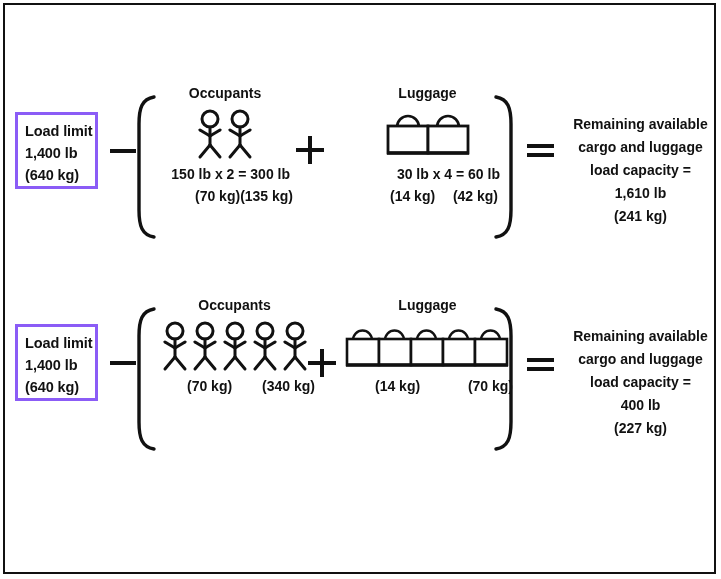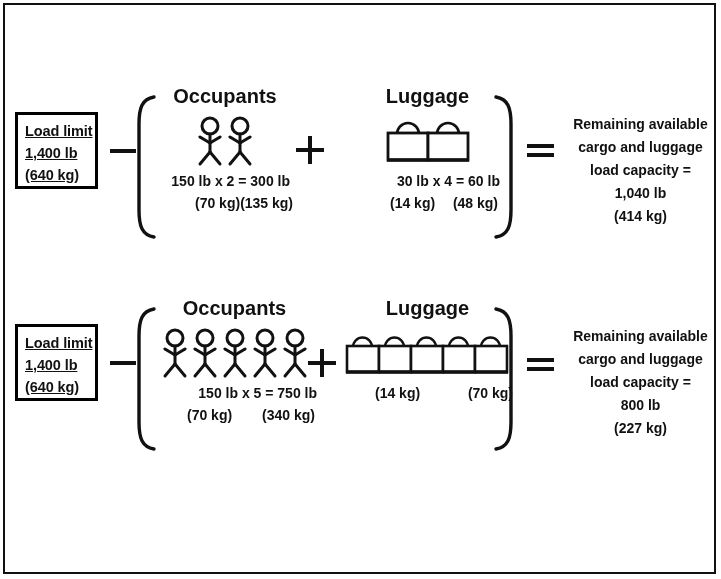--- a/index.html
+++ b/index.html
@@ -34,29 +34,28 @@
   #row-1 { top: 85px; height: 165px; }
   #row-2 { top: 297px; height: 165px; }
 
   
   .load-box {
     position: absolute;
     left: 15px;
     top: 27px;
     width: 83px;
     height: 77px;
-    border: 3px solid #000000;
+    border: 3px solid #8b5cf6;
     box-sizing: border-box;
     padding: 5px 0 0 7px;
     font-size: 14.5px;
     font-weight: bold;
     line-height: 22px;
     color: #111111;
     letter-spacing: -0.1px;
-    text-decoration: underline;
   }
   .load-box div { white-space: nowrap; }
 
   
   .op-minus {
     position: absolute;
     width: 26px;
     height: 4px;
     background: #111111;
   }
@@ -110,21 +109,21 @@
 
   
   .group { position: absolute; }
   #occupants-1 { left: 160px; top: 0px; width: 130px; }
   #luggage-1   { left: 355px; top: 0px; width: 145px; }
   #occupants-2 { left: 152px; top: 0px; width: 165px; }
   #luggage-2   { left: 340px; top: 0px; width: 175px; }
 
   .group-title {
     text-align: center;
-    font-size: 20px;
+    font-size: 14px;
     font-weight: bold;
     color: #111111;
     letter-spacing: 0px;
   }
   .figure-strip {
     display: flex;
     justify-content: center;
     align-items: flex-end;
     margin-top: 6px;
     height: 52px;
@@ -228,39 +227,39 @@
           <path d="M54 18 A11 11 0 0 1 76 18" fill="none" stroke="#111111" stroke-width="2.6"></path>
           <rect x="5" y="17" width="40" height="27" fill="#ffffff" stroke="#111111" stroke-width="2.8"></rect>
           <rect x="45" y="17" width="40" height="27" fill="#ffffff" stroke="#111111" stroke-width="2.8"></rect>
           <line x1="4" y1="44" x2="86" y2="44" stroke="#111111" stroke-width="3.4"></line>
         </svg>
       </div>
       <div class="calc">
         <span class="line1">30 lb x 4 = 60 lb</span>
         <span class="line2">
           <span>(14 kg)</span>
-          <span>(48 kg)</span>
+          <span>(42 kg)</span>
         </span>
       </div>
     </div>
 
     <div class="bracket" id="bracket-right-1">
       <svg width="24" height="146" viewBox="0 0 24 146">
         <path d="M2 3 C14 5, 17 14, 17 30 L17 116 C17 132, 14 141, 2 143" fill="none" stroke="#111111" stroke-width="3.4" stroke-linecap="round"></path>
       </svg>
     </div>
 
     <div class="op-equals" id="equals-1"></div>
 
     <div class="result">
       <div>Remaining available</div>
       <div>cargo and luggage</div>
       <div>load capacity =</div>
-      <div>1,040 lb</div>
-      <div>(414 kg)</div>
+      <div>1,610 lb</div>
+      <div>(241 kg)</div>
     </div>
   </div>
 
   <div class="row" id="row-2">
 
     <div class="load-box">
       <div>Load limit</div>
       <div>1,400 lb</div>
       <div>(640 kg)</div>
     </div>
@@ -311,21 +310,20 @@
         <svg width="30" height="50" viewBox="0 0 30 50">
           <circle cx="15" cy="10" r="8" fill="none" stroke="#111111" stroke-width="3"></circle>
           <line x1="15" y1="18" x2="15" y2="36" stroke="#111111" stroke-width="3" stroke-linecap="round"></line>
           <line x1="15" y1="27" x2="5" y2="21" stroke="#111111" stroke-width="3" stroke-linecap="round"></line>
           <line x1="15" y1="27" x2="25" y2="21" stroke="#111111" stroke-width="3" stroke-linecap="round"></line>
           <line x1="15" y1="36" x2="5" y2="48" stroke="#111111" stroke-width="3" stroke-linecap="round"></line>
           <line x1="15" y1="36" x2="25" y2="48" stroke="#111111" stroke-width="3" stroke-linecap="round"></line>
         </svg>
       </div>
       <div class="calc">
-        <span class="line1">150 lb x 5 = 750 lb</span>
         <span class="line2">
           <span>(70 kg)</span>
           <span>(340 kg)</span>
         </span>
       </div>
     </div>
 
     <div class="op-plus" id="plus-2"></div>
 
     <div class="group" id="luggage-2">
@@ -358,17 +356,17 @@
         <path d="M2 3 C14 5, 17 14, 17 30 L17 116 C17 132, 14 141, 2 143" fill="none" stroke="#111111" stroke-width="3.4" stroke-linecap="round"></path>
       </svg>
     </div>
 
     <div class="op-equals" id="equals-2"></div>
 
     <div class="result">
       <div>Remaining available</div>
       <div>cargo and luggage</div>
       <div>load capacity =</div>
-      <div>800 lb</div>
+      <div>400 lb</div>
       <div>(227 kg)</div>
     </div>
   </div>
 </div>
 
 </body></html>

